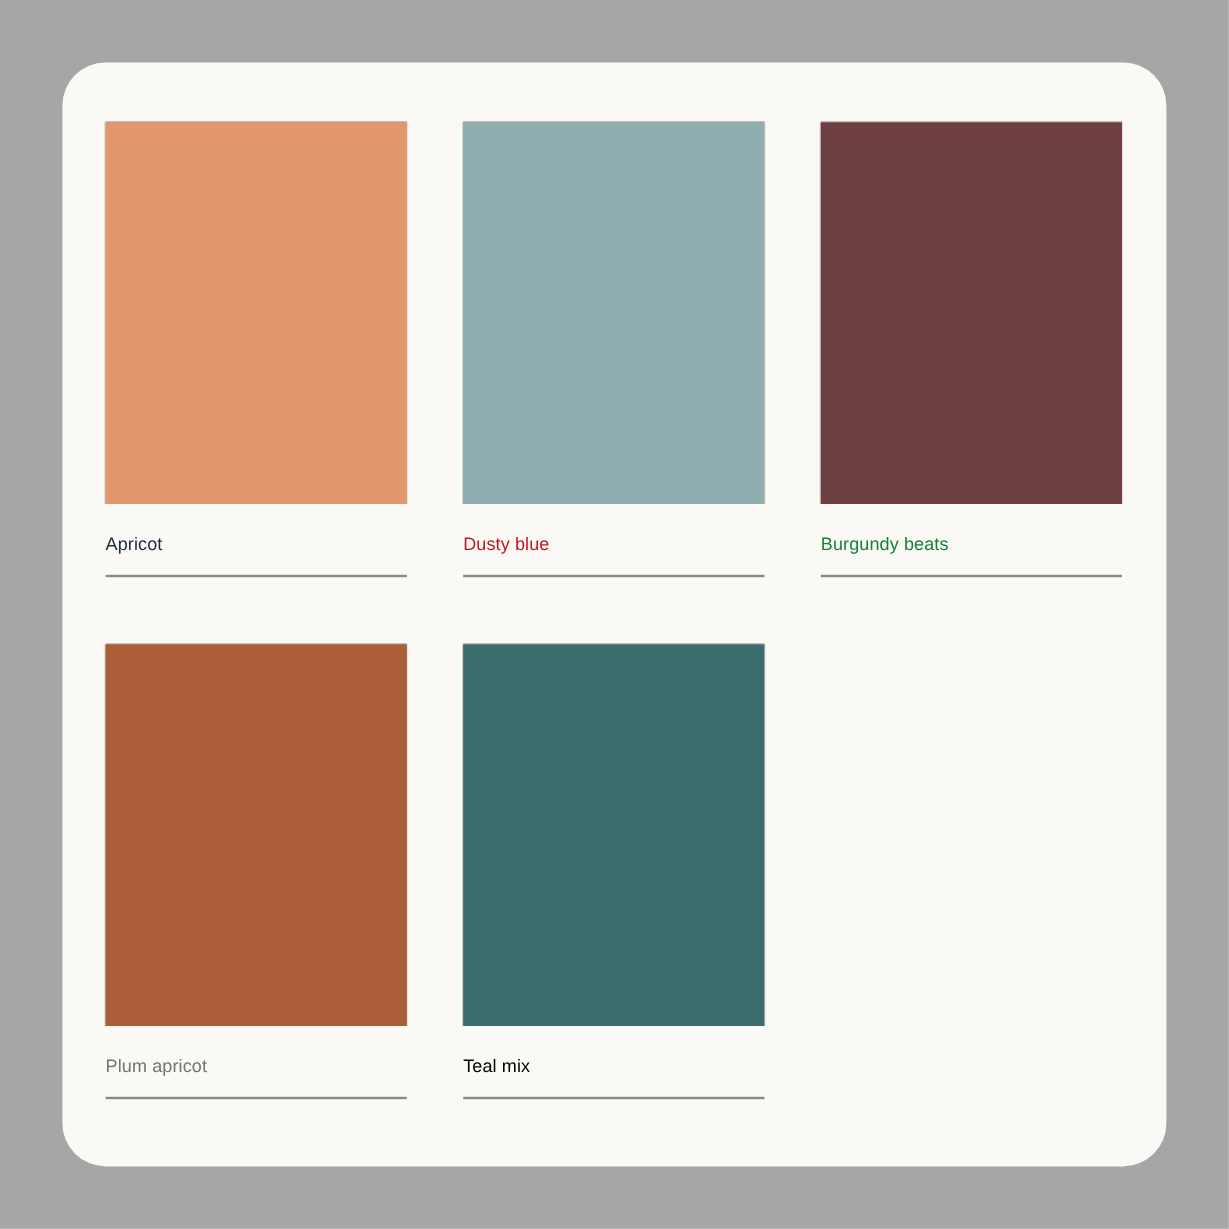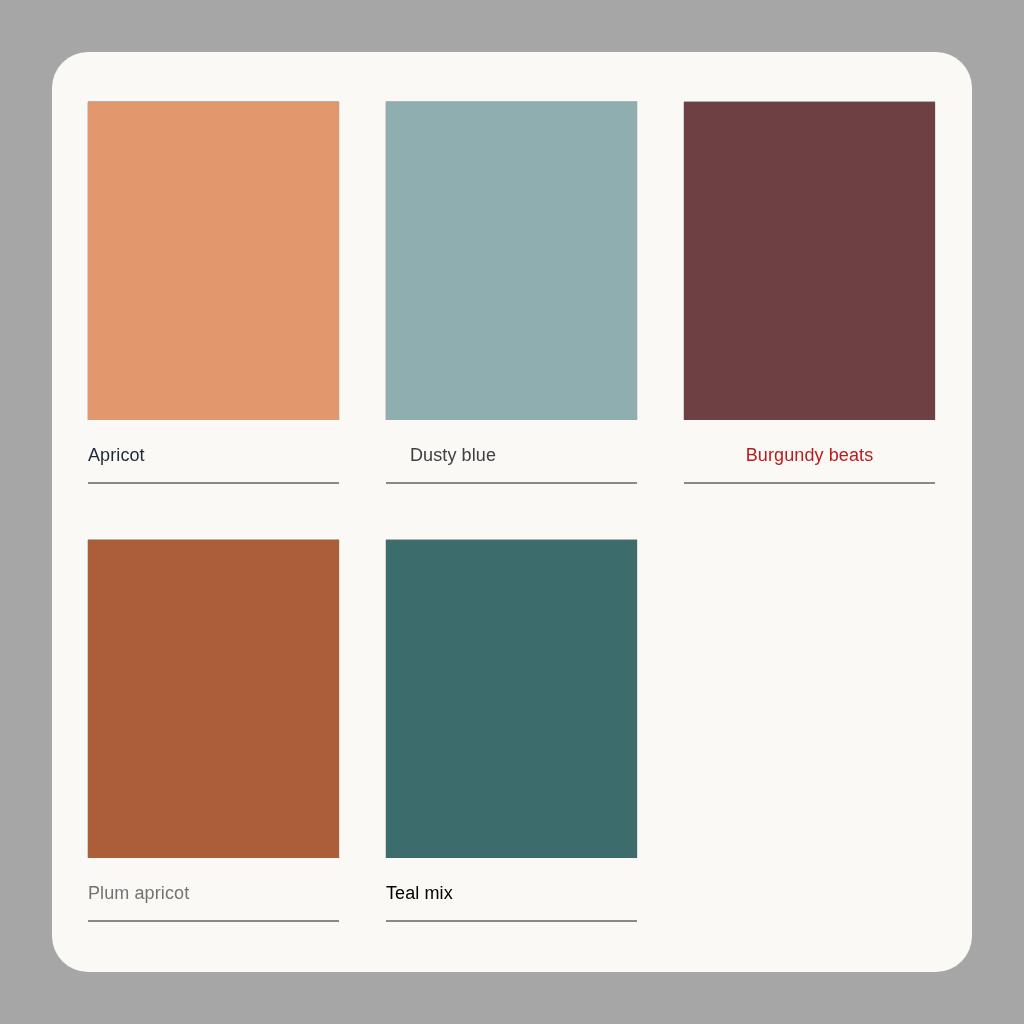--- a/index.html
+++ b/index.html
@@ -43,21 +43,21 @@
 
   .swatch-chip {
     width: 251px;
     height: 318px;
     box-shadow: 0 -1px 0 0 rgba(120,118,112,0.55),
                 -1px 0 0 0 rgba(120,118,112,0.30),
                  1px 0 0 0 rgba(120,118,112,0.18);
   }
 
   .swatch-label {
-    font-size: 18px;
+    font-size: 15px;
     line-height: 1;
     color: #1e2a3a;
     padding-top: 26px;
     padding-bottom: 0;
     letter-spacing: 0.1px;
     white-space: nowrap;
   }
 
   .swatch-rule {
     margin-top: 18px;
@@ -73,27 +73,27 @@
   <div class="swatch-grid">
 
     <div class="swatch-card">
       <div class="swatch-chip" style="background-color: rgb(226, 151, 108);"></div>
       <div class="swatch-label" style="color: rgb(30, 42, 58);">Apricot</div>
       <div class="swatch-rule" style="background: rgb(138, 138, 133);"></div>
     </div>
 
     <div class="swatch-card">
       <div class="swatch-chip" style="background-color: rgb(143, 174, 176);"></div>
-      <div class="swatch-label" style="color: #404040; margin-left: 24px;">Dusty blue</div>
+      <div class="swatch-label" style="color: #b91c1c;">Dusty blue</div>
       <div class="swatch-rule" style="background: rgb(138, 138, 133);"></div>
     </div>
 
     <div class="swatch-card">
       <div class="swatch-chip" style="background-color: rgb(110, 64, 67);"></div>
-      <div class="swatch-label" style="color: #b91c1c; text-align: center;">Burgundy beats</div>
+      <div class="swatch-label" style="color: #15803d;">Burgundy beats</div>
       <div class="swatch-rule" style="background: rgb(138, 138, 133);"></div>
     </div>
 
 
     <div class="swatch-card">
       <div class="swatch-chip" style="background-color: rgb(171, 94, 55);"></div>
       <div class="swatch-label" style="color: #737373;">Plum apricot</div>
       <div class="swatch-rule" style="background: rgb(138, 138, 133);"></div>
     </div>
 

